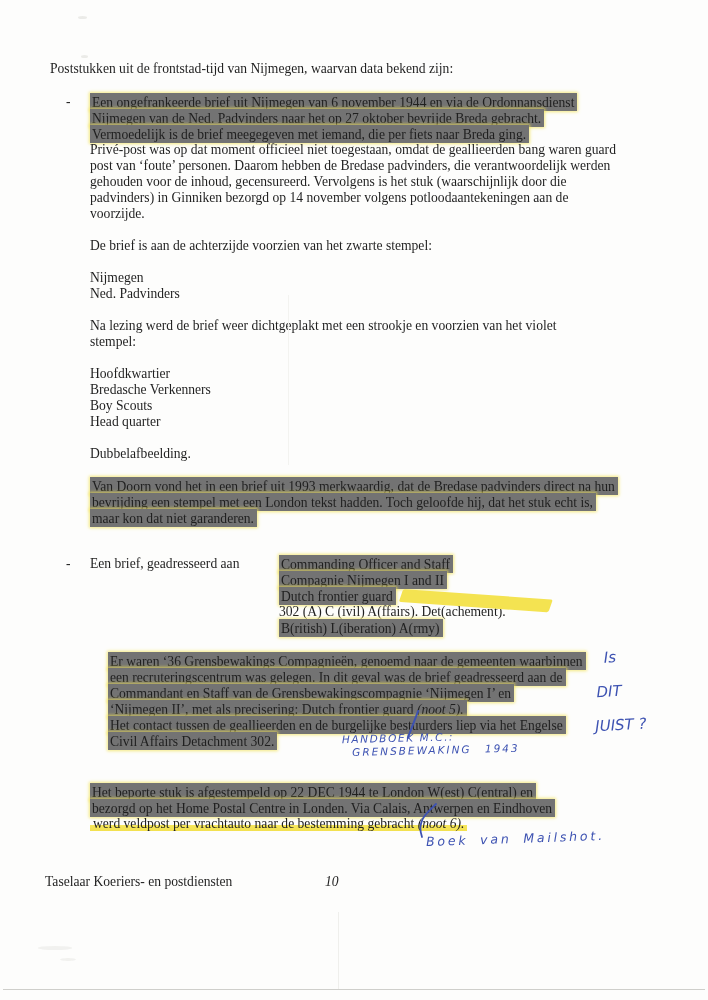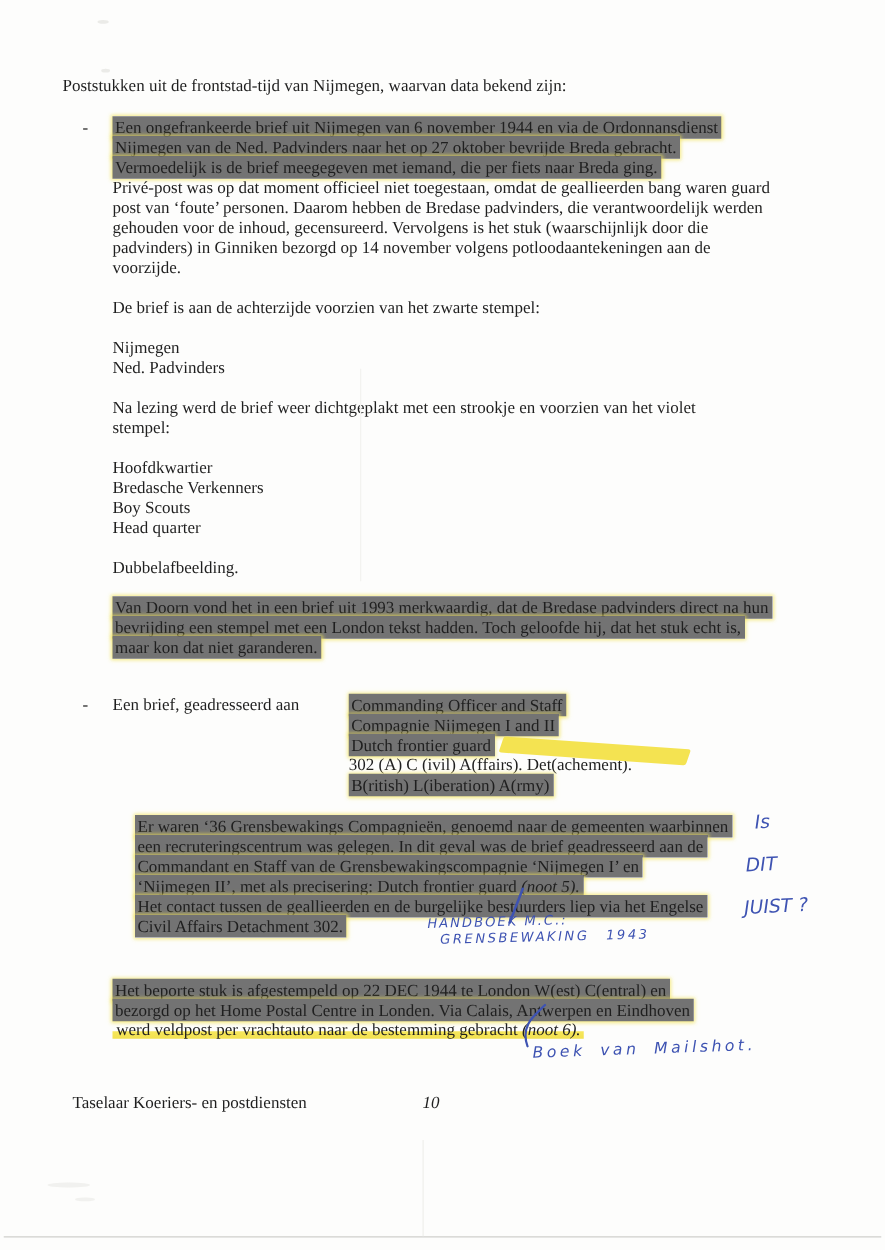--- a/index.html
+++ b/index.html
@@ -30,21 +30,21 @@
   .hw-ref2{padding-left:10px;letter-spacing:2px;word-spacing:8px;}
   .hw-q{left:594px;top:650px;font-size:15px;transform:rotate(-3deg);}
   .hw-q div{line-height:15px;margin-bottom:19px;}
   .q1{margin-left:12px;}
   .q2{margin-left:3px;}
   .hw-src{left:426px;top:831px;font-size:12.5px;letter-spacing:2.8px;word-spacing:5px;
       transform:rotate(-2deg);white-space:nowrap;}
   .ink-slash{position:absolute;left:412px;top:709px;width:2px;height:31px;background:#3e53b2;
       transform:rotate(21deg);border-radius:1px;}
   .ink-arrow{position:absolute;left:400px;top:801px;}
-  .footer{position:absolute;left:58px;top:874px;width:620px;height:16px;line-height:16px;}
+  .footer{position:absolute;left:45px;top:874px;width:620px;height:16px;line-height:16px;}
   .pagenum{position:absolute;left:280px;top:0;font-style:italic;}
   .edge-h{position:absolute;left:3px;top:989px;width:702px;height:1px;background:#cfcfcb;}
   .crease-v{position:absolute;width:1px;background:#efefec;}
   #crease1{left:338px;top:912px;height:77px;}
   #crease2{left:288px;top:295px;height:170px;background:#f3f3f0;}
   .speck{position:absolute;background:#e6e6e2;border-radius:50%;opacity:.8;}
   #speck1{left:78px;top:16px;width:9px;height:3px;}
   #speck2{left:81px;top:55px;width:7px;height:3px;}
   #speck3{left:38px;top:946px;width:34px;height:4px;opacity:.5;}
   #speck4{left:60px;top:958px;width:16px;height:3px;opacity:.5;}

